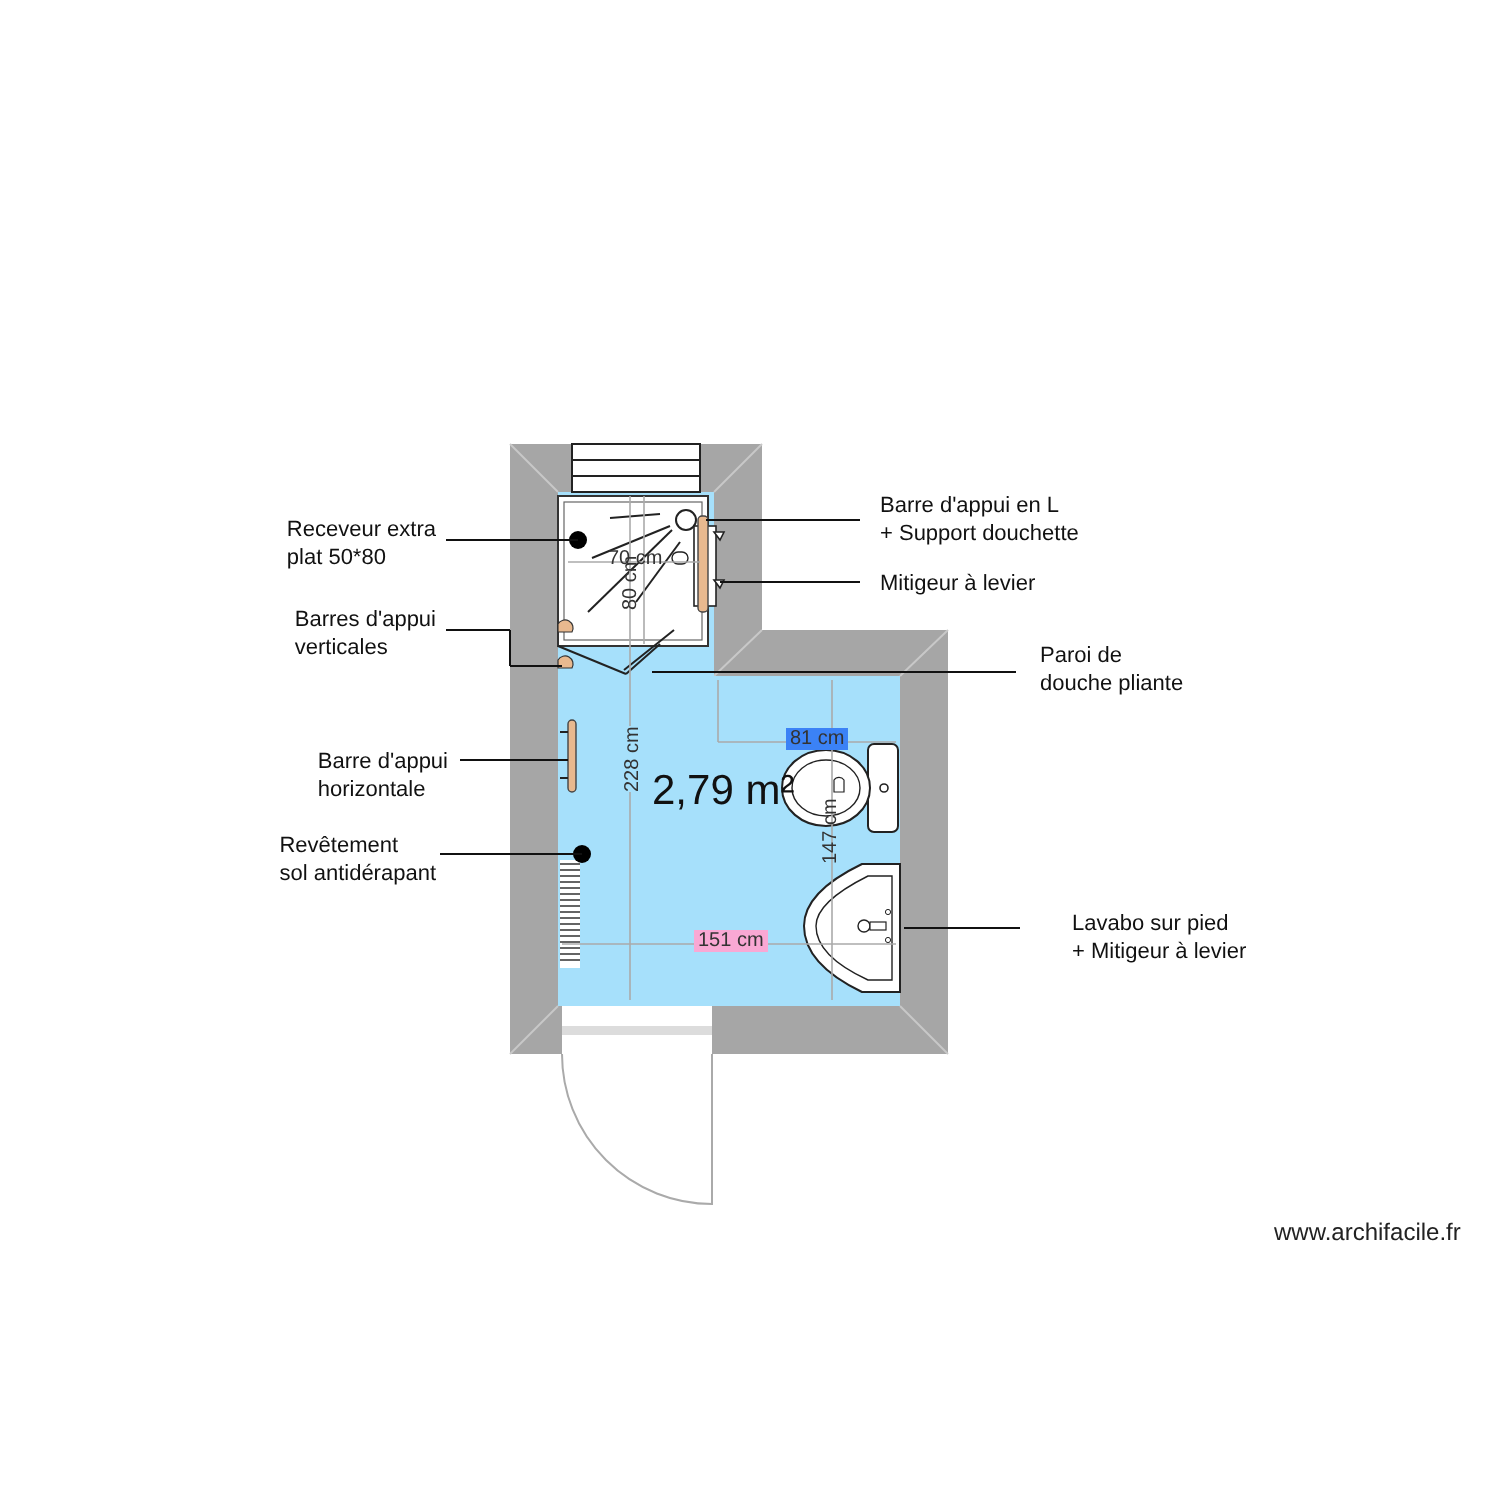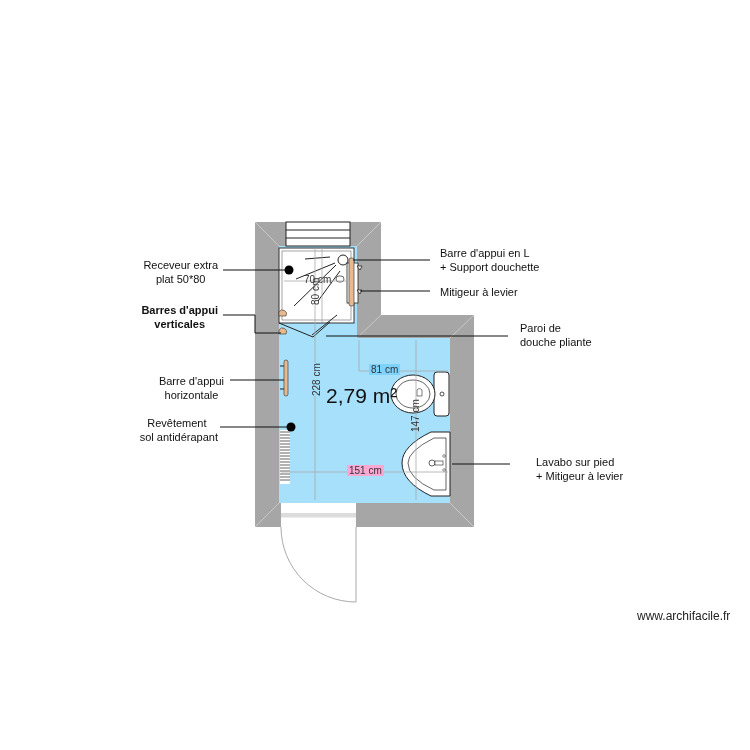--- a/index.html
+++ b/index.html
@@ -1,19 +1,19 @@
 <!DOCTYPE html>
 <html><head>
   <meta charset="utf-8">
   <style>
     html, body { margin: 0; padding: 0; background: #ffffff; }
     body { width: 750px; height: 750px; position: relative; overflow: hidden; font-family: "Liberation Sans", sans-serif; }
     svg#plan { position: absolute; left: 0; top: 0; }
     .lbl { position: absolute; font-size: 11px; color: #111; line-height: 14px; white-space: nowrap; }
-    .lbl.r { text-align: center; }
+    .lbl.r { text-align: left; }
     .lbl.l { text-align: left; }
     .dim { position: absolute; font-size: 10px; color: #333; background: transparent; white-space: nowrap; }
     .area { position: absolute; font-size: 21px; color: #111; }
     .watermark { position: absolute; font-size: 12px; color: #222; }
   </style>
 </head>
 <body>
 
 <svg id="plan" width="750" height="750" viewBox="0 0 750 750">
 
@@ -148,30 +148,30 @@
     <line x1="360" y1="291" x2="430" y2="291"></line>
     <line x1="326" y1="336" x2="508" y2="336"></line>
     <line x1="452" y1="464" x2="510" y2="464"></line>
   </g>
 </svg>
 
 <div class="dim" style="left:304px;top:274px;">70 cm</div>
 <div class="dim" style="left:310px;top:285px;transform:rotate(-90deg);transform-origin:left top;top:305px;">80 cm</div>
 <div class="dim" style="left:311px;top:396px;transform:rotate(-90deg);transform-origin:left top;background:#a6e0fb;">228 cm</div>
 <div class="dim" style="left:347px;top:465px;background:#f9a8d4;padding:0 2px;">151 cm</div>
-<div class="dim" style="left:369px;top:364px;background:#7dd3fc;padding:0 2px;">81 cm</div>
+<div class="dim" style="left:393px;top:364px;background:#3b82f6;padding:0 2px;">81 cm</div>
 <div class="dim" style="left:410px;top:432px;transform:rotate(-90deg);transform-origin:left top;">147 cm</div>
 
 <div class="area" style="left:326px;top:384px;">2,79 m²</div>
 
 <div class="lbl r" style="right:532px;top:258px;">
   <div>Receveur extra</div>
   <div>plat 50*80</div>
 </div>
-<div class="lbl r" style="right:532px;top:303px;font-weight:bold;">
+<div class="lbl r" style="right:532px;top:303px;">
   <div>Barres d'appui</div>
   <div>verticales</div>
 </div>
 <div class="lbl r" style="right:526px;top:374px;">
   <div>Barre d'appui</div>
   <div>horizontale</div>
 </div>
 <div class="lbl r" style="right:532px;top:416px;">
   <div style="padding-right:4px;">Revêtement</div>
   <div>sol antidérapant</div>

